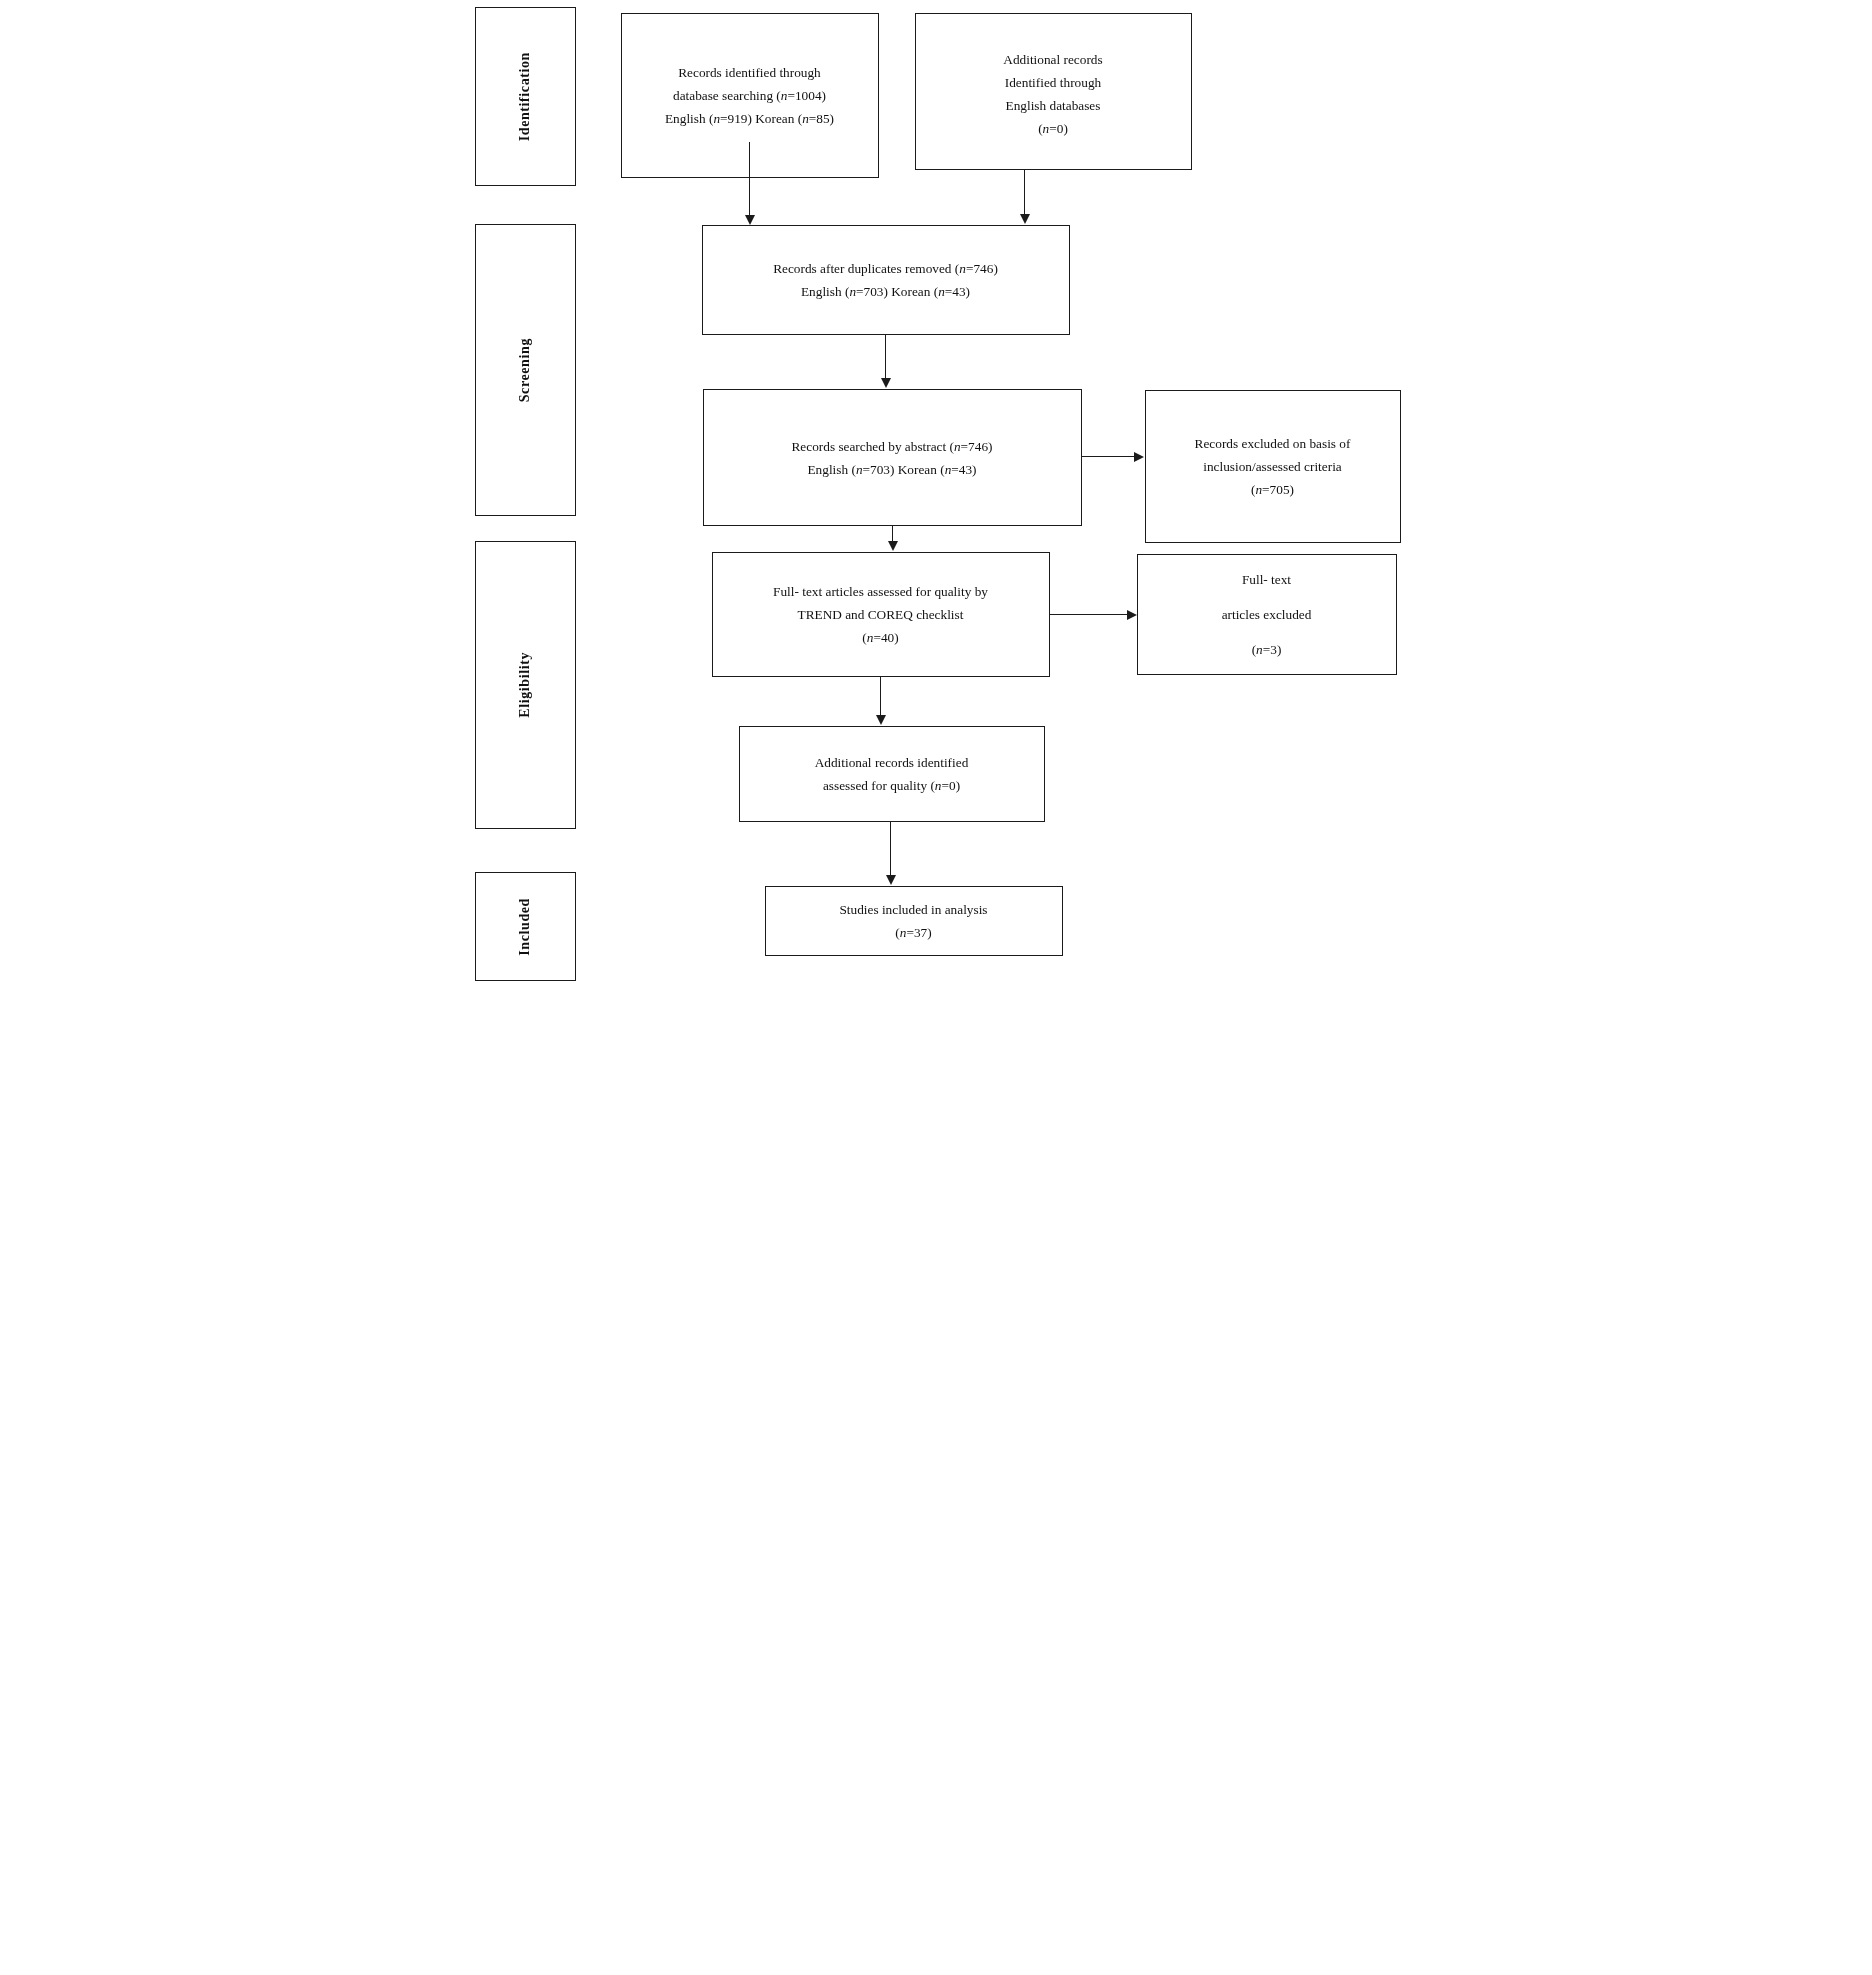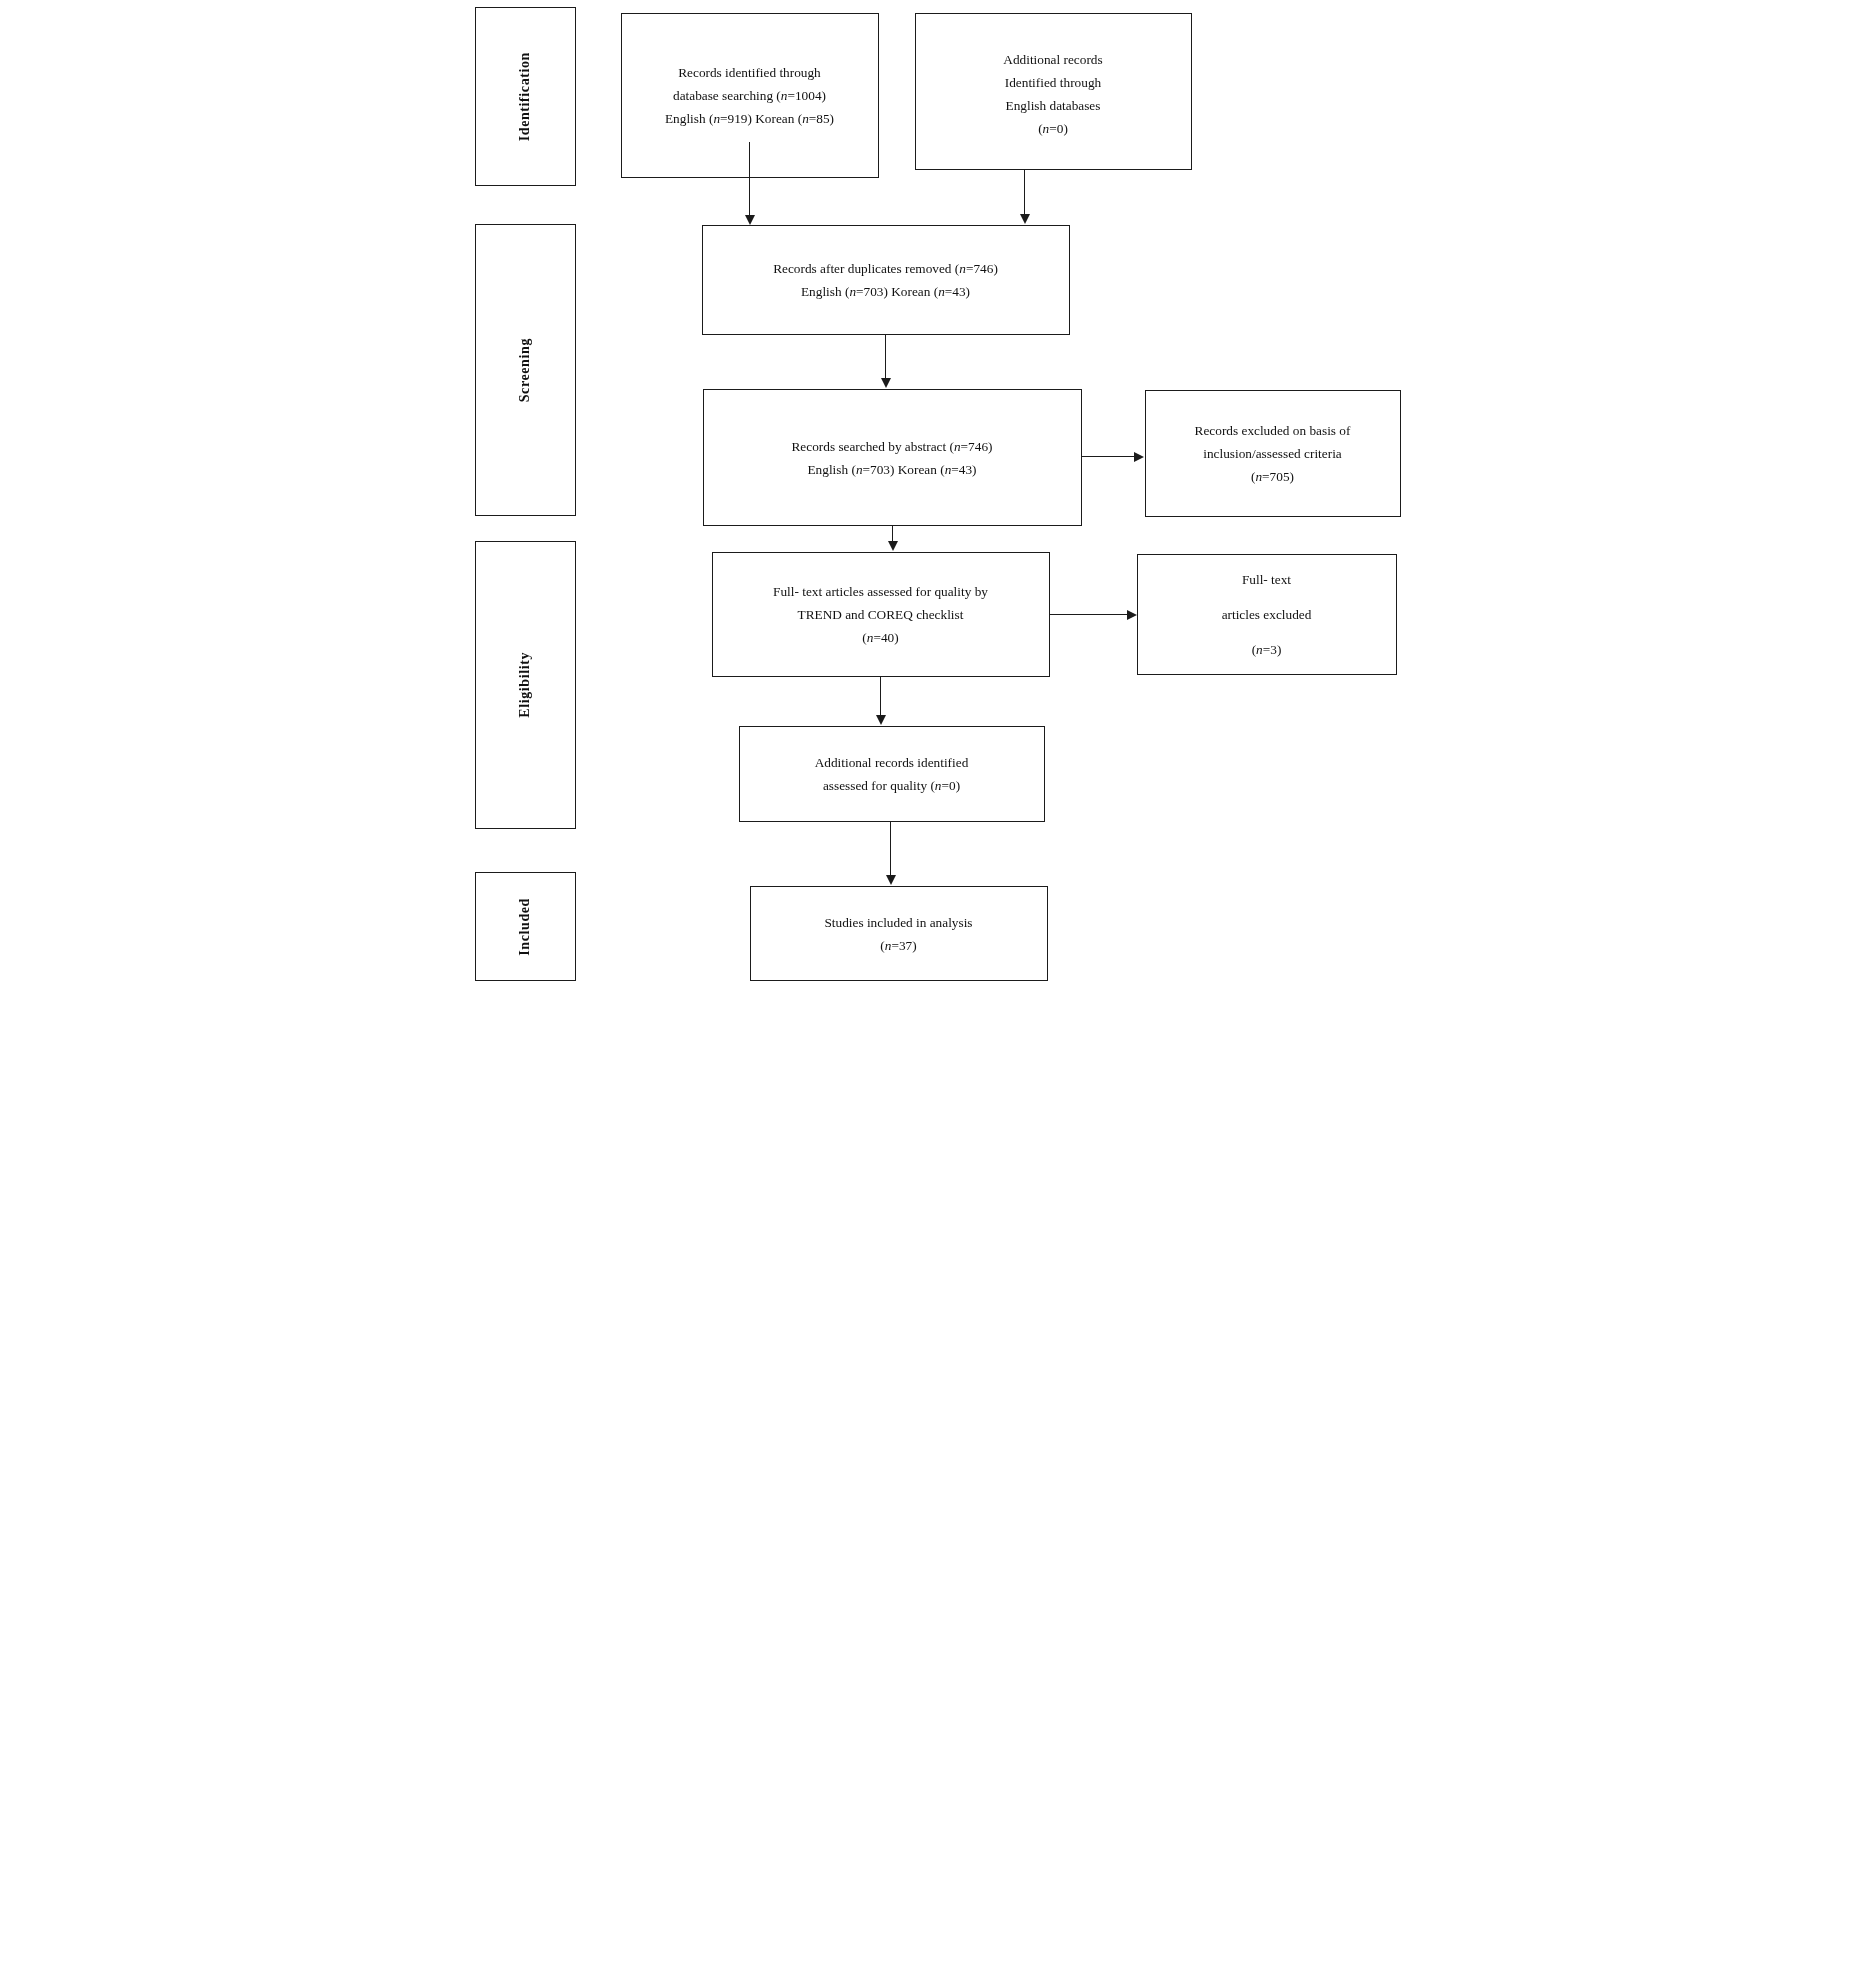--- a/index.html
+++ b/index.html
@@ -63,25 +63,25 @@
     line-height: 23px;
     white-space: nowrap;
   }
   .box .line i { font-style: italic; }
 
   #box-records-identified  { left: 153px;  top: 12.8px;   width: 258px; height: 165px; }
   #box-additional-records  { left: 447px;  top: 12.8px;   width: 277px; height: 157px;
                              justify-content: flex-start; padding-top: 34px; }
   #box-after-duplicates    { left: 234px;  top: 225px;  width: 368px; height: 110px; }
   #box-searched-abstract   { left: 235px;  top: 389px;  width: 379px; height: 137px; text-align: center; }
-  #box-records-excluded    { left: 677px; top: 390px;  width: 256px; height: 127px; }
+  #box-records-excluded    { left: 677px; top: 390px;  width: 256px; height: 153px; }
   #box-fulltext-assessed   { left: 244px;  top: 552px;  width: 338px; height: 125px; }
   #box-fulltext-excluded   { left: 669px; top: 554px;  width: 260px; height: 121px; gap: 12px; }
   #box-additional-assessed { left: 271px;  top: 726px; width: 306px; height: 96px; }
-  #box-studies-included    { left: 282px;  top: 886px; width: 298px; height: 95px; }
+  #box-studies-included    { left: 297px;  top: 886px; width: 298px; height: 70px; }
 
   
   .varrow {
     position: absolute;
     width: 0;
     border-left: 1.2px solid var(--line);
   }
   .varrow::after {
     content: "";
     position: absolute;

